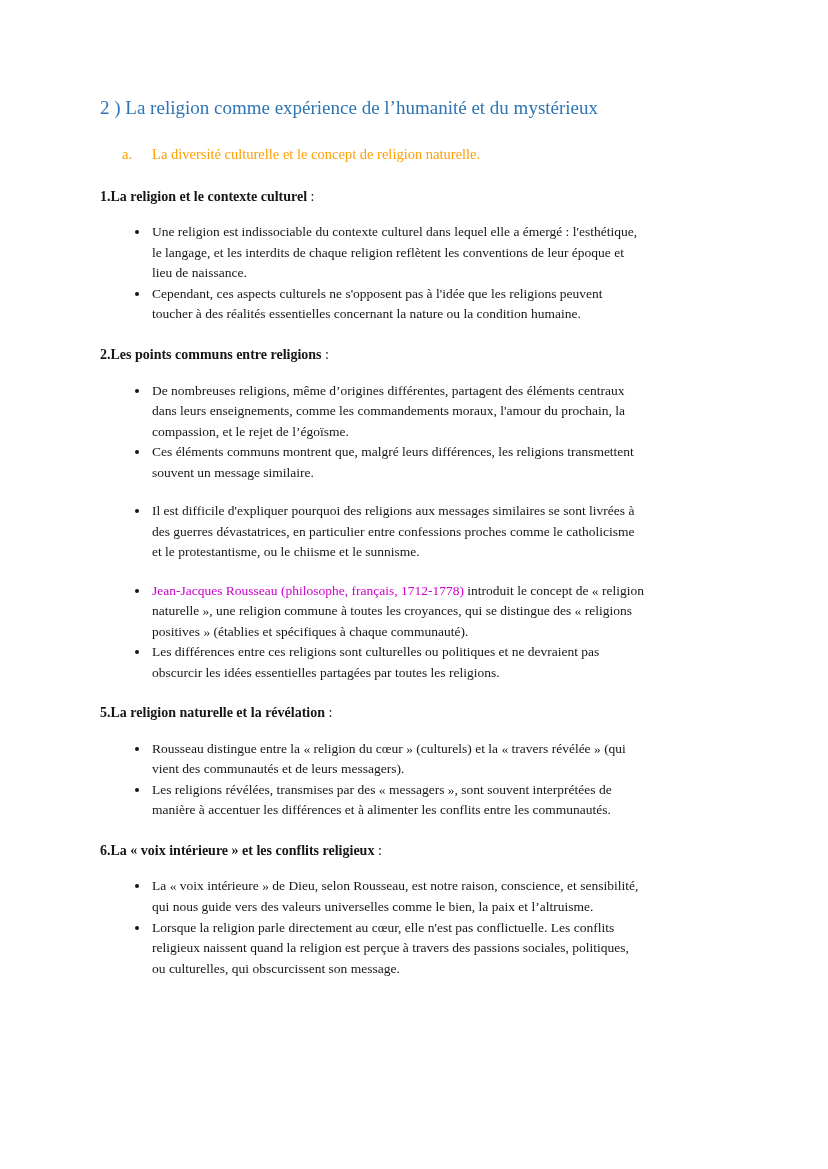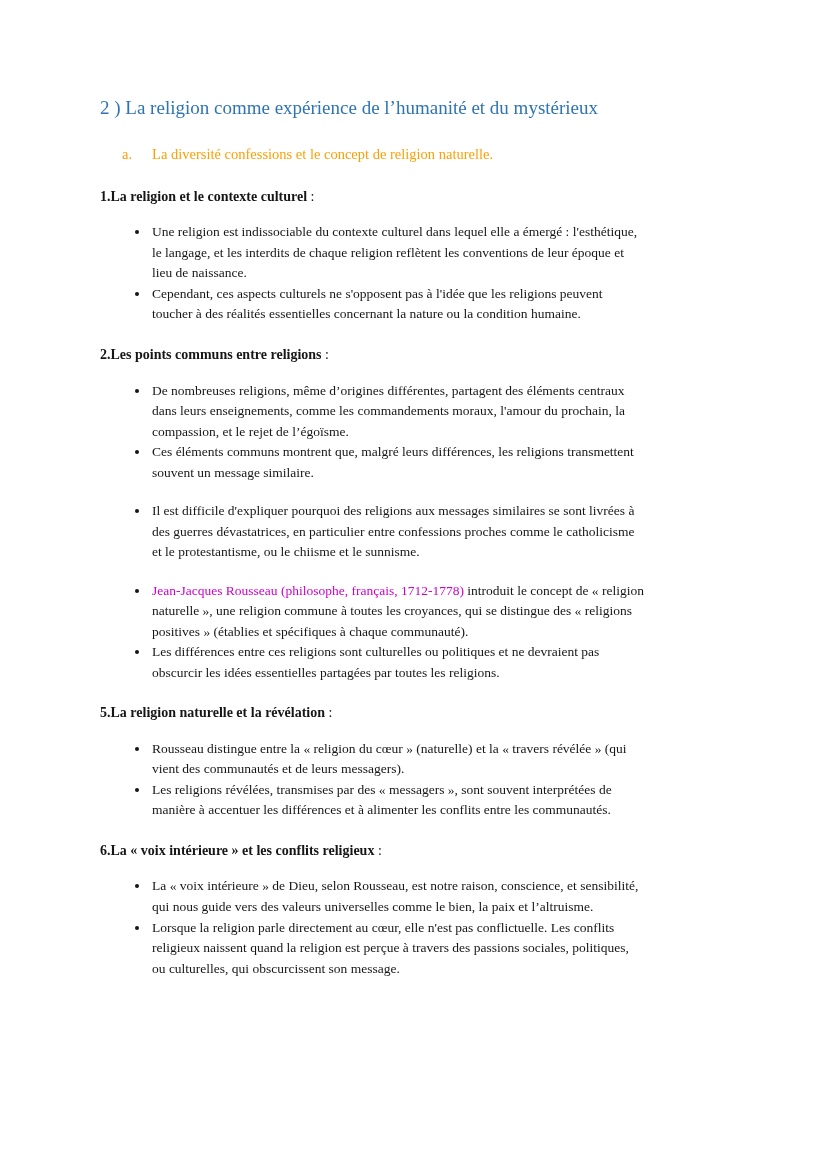--- a/index.html
+++ b/index.html
@@ -56,21 +56,21 @@
   .seg.italic { }
   .seg.magenta { color: var(--highlight-magenta, #cc00cc); }
 </style>
 </head>
 <body>
 
 <div class="page">
 
   <h1 class="doc-title">2 ) La religion comme expérience de l’humanité et du mystérieux</h1>
 
-  <div class="doc-subtitle"><span class="sub-letter">a.</span><span>La diversité confessions et le concept de religion naturelle.</span></div>
+  <div class="doc-subtitle"><span class="sub-letter">a.</span><span>La diversité culturelle et le concept de religion naturelle.</span></div>
 
   <section>
     <h2 class="section-heading"><span class="num">1.</span><span class="bold">La religion et le contexte culturel</span><span> :</span></h2>
     <ul class="bullets">
       <li><span class="seg">Une religion est indissociable du contexte culturel dans lequel elle a émergé : l'esthétique, le langage, et les interdits de chaque religion reflètent les conventions de leur époque et lieu de naissance.</span></li>
       <li><span class="seg">Cependant, ces aspects culturels ne s'opposent pas à l'idée que les religions peuvent toucher à des réalités essentielles concernant la nature ou la condition humaine.</span></li>
     </ul>
   </section>
 
   <section>
@@ -90,21 +90,21 @@
   <section>
     <ul class="bullets">
       <li><span class="seg magenta">Jean-Jacques Rousseau (philosophe, français, 1712-1778)</span><span class="seg"> introduit le concept de </span><span class="seg italic">« religion naturelle »</span><span class="seg">, une religion commune à toutes les croyances, qui se distingue des </span><span class="seg italic">« religions positives »</span><span class="seg"> (établies et spécifiques à chaque communauté).</span></li>
       <li><span class="seg">Les différences entre ces religions sont culturelles ou politiques et ne devraient pas obscurcir les idées essentielles partagées par toutes les religions.</span></li>
     </ul>
   </section>
 
   <section>
     <h2 class="section-heading"><span class="num">5.</span><span class="bold">La religion naturelle et la révélation</span><span> :</span></h2>
     <ul class="bullets">
-      <li><span class="seg">Rousseau distingue entre la </span><span class="seg italic">« religion du cœur »</span><span class="seg"> (naturelle) et la </span><span class="seg italic">« travers révélée »</span><span class="seg"> (qui vient des communautés et de leurs messagers).</span></li>
+      <li><span class="seg">Rousseau distingue entre la </span><span class="seg italic">« religion du cœur »</span><span class="seg"> (culturels) et la </span><span class="seg italic">« travers révélée »</span><span class="seg"> (qui vient des communautés et de leurs messagers).</span></li>
       <li><span class="seg">Les religions révélées, transmises par des « messagers », sont souvent interprétées de manière à accentuer les différences et à alimenter les conflits entre les communautés.</span></li>
     </ul>
   </section>
 
   <section>
     <h2 class="section-heading"><span class="num">6.</span><span class="bold">La « voix intérieure » et les conflits religieux</span><span> :</span></h2>
     <ul class="bullets">
       <li><span class="seg">La </span><span class="seg italic">« voix intérieure »</span><span class="seg"> de Dieu, selon Rousseau, est notre raison, conscience, et sensibilité, qui nous guide vers des valeurs universelles comme le bien, la paix et l’altruisme.</span></li>
       <li><span class="seg">Lorsque la religion parle directement au cœur, elle n'est pas conflictuelle. Les conflits religieux naissent quand la religion est perçue à travers des passions sociales, politiques, ou culturelles, qui obscurcissent son message.</span></li>
     </ul>

